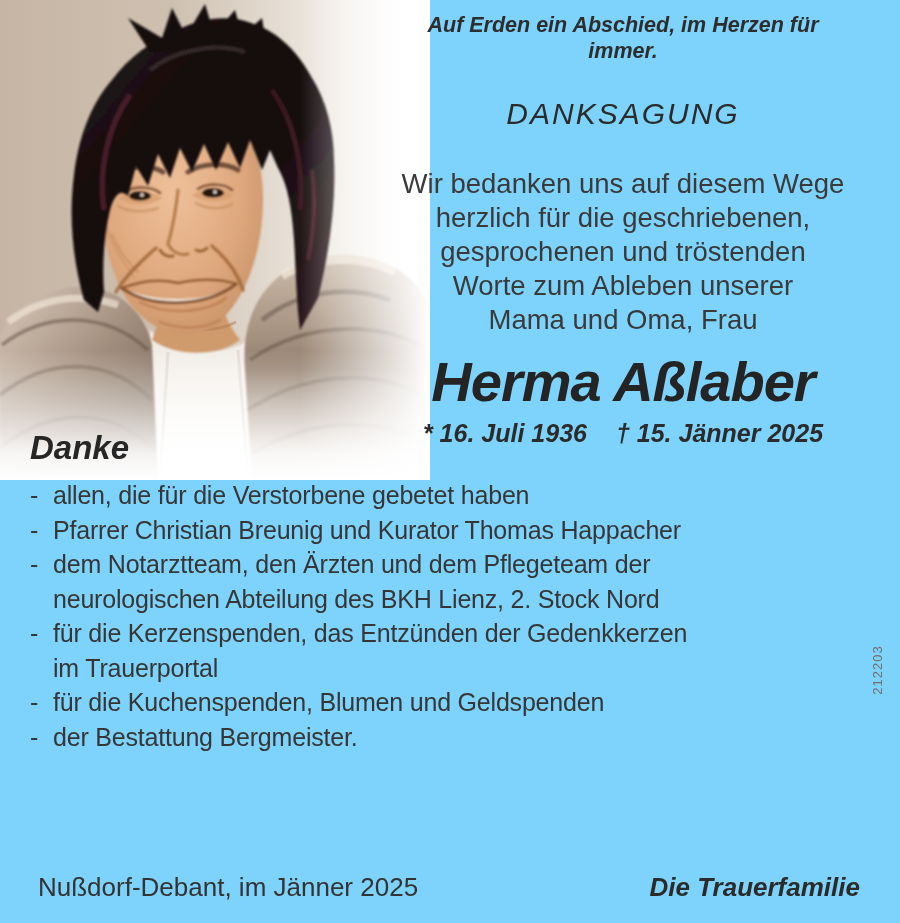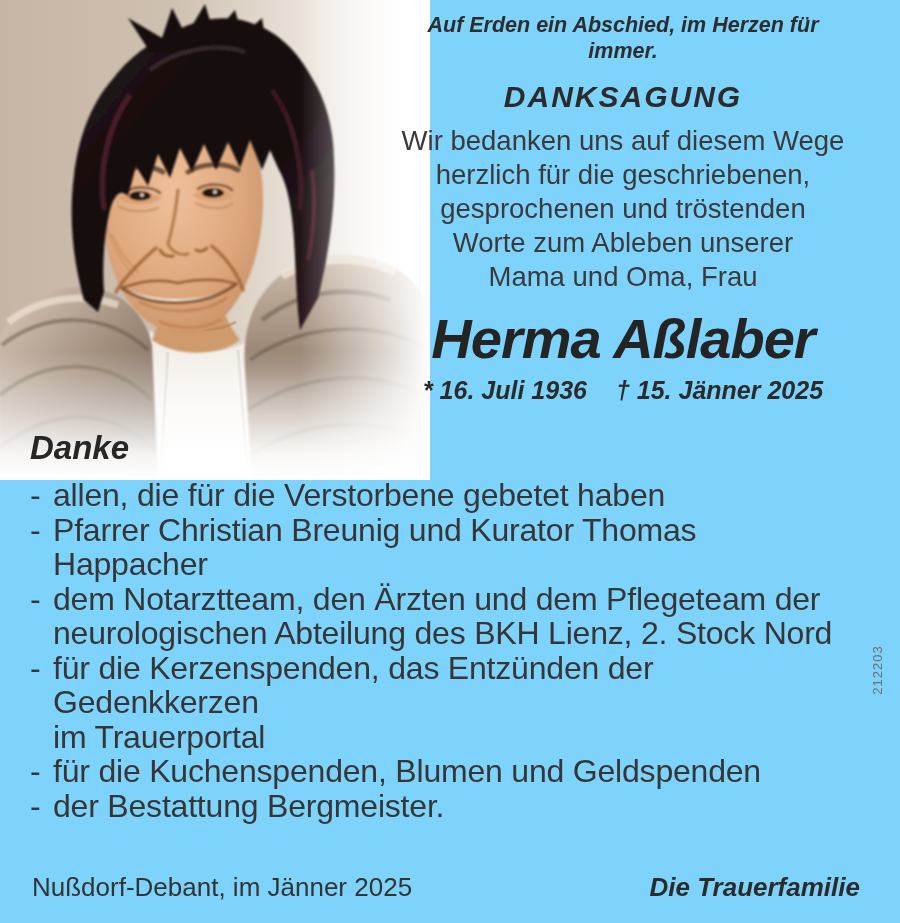--- a/index.html
+++ b/index.html
@@ -5,33 +5,33 @@
   html,body { margin:0; padding:0; background:#ffffff; }
   .page {
     position:relative; width:900px; height:923px; background:#7dd3fc;
     overflow:hidden; font-family:"Liberation Sans", sans-serif; color:#373737;
   }
   .photo { position:absolute; left:0; top:0; width:430px; height:480px; }
   .right-col {
     position:absolute; left:393px; top:12px; width:460px; text-align:center;
   }
   .motto { font-style:italic; font-weight:700; font-size:21.5px; line-height:26px; color:#2d2d2d; }
-  .title { margin-top:16px; font-style:italic; font-weight:700; font-size:30px; line-height:34px; letter-spacing:2px; color:#2b2b2b; }
-  .intro { margin-top:10px; font-size:27.5px; line-height:34px; white-space:pre-line; color:#3a3a3a; }
+  .title { margin-top:33px; font-style:italic; font-weight:400; font-size:30px; line-height:34px; letter-spacing:2px; color:#2b2b2b; }
+  .intro { margin-top:36px; font-size:27.5px; line-height:34px; white-space:pre-line; color:#3a3a3a; }
   .name  { margin-top:14px; font-style:italic; font-weight:700; font-size:56px; line-height:62px; letter-spacing:-1px; color:#242424; }
   .dates { margin-top:6px; display:flex; justify-content:center; gap:29px;
            font-style:italic; font-weight:700; font-size:25px; color:#2b2b2b; }
   .thanks { position:absolute; left:30px; top:429px; width:835px; z-index:2; }
   .thanks-heading { font-style:italic; font-weight:700; font-size:33px; line-height:38px; color:#262626; }
   .thanks-list { list-style:none; margin:11px 0 0 0; padding:0; }
-  .thanks-list li { font-size:32px; line-height:34.5px; letter-spacing:-0.2px; color:#363636; }
+  .thanks-list li { font-size:25px; line-height:34.5px; letter-spacing:-0.2px; color:#363636; }
   .dash { display:inline-block; width:23px; vertical-align:top; }
   .item-text { display:inline-block; vertical-align:top; white-space:pre-line; max-width:790px; }
   .footer {
-    position:absolute; left:32px; right:40px; top:872px;
+    position:absolute; left:38px; right:40px; top:872px;
     display:flex; justify-content:space-between; align-items:baseline;
     font-size:26px; color:#333333; z-index:2;
   }
   .sig { font-style:italic; font-weight:700; color:#2b2b2b; }
   .side-code {
     position:absolute; left:843px; top:662px; width:70px; height:16px;
     transform:rotate(-90deg); transform-origin:center;
     font-size:13px; letter-spacing:1px; color:#6f6f6f; text-align:center;
   }
 </style>

